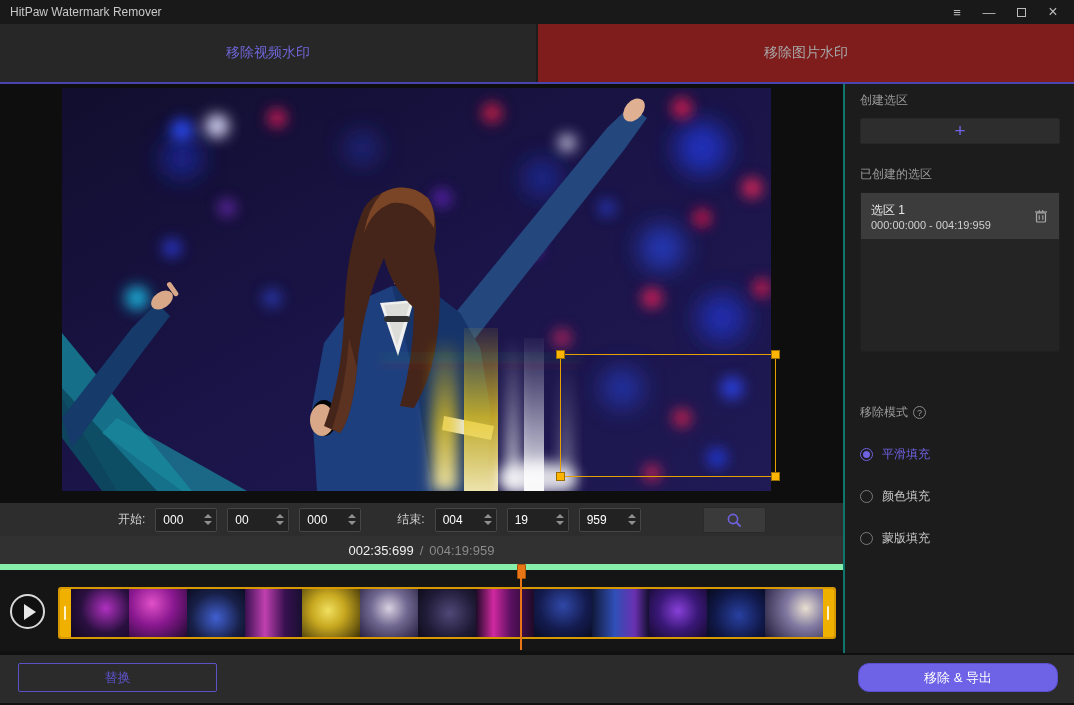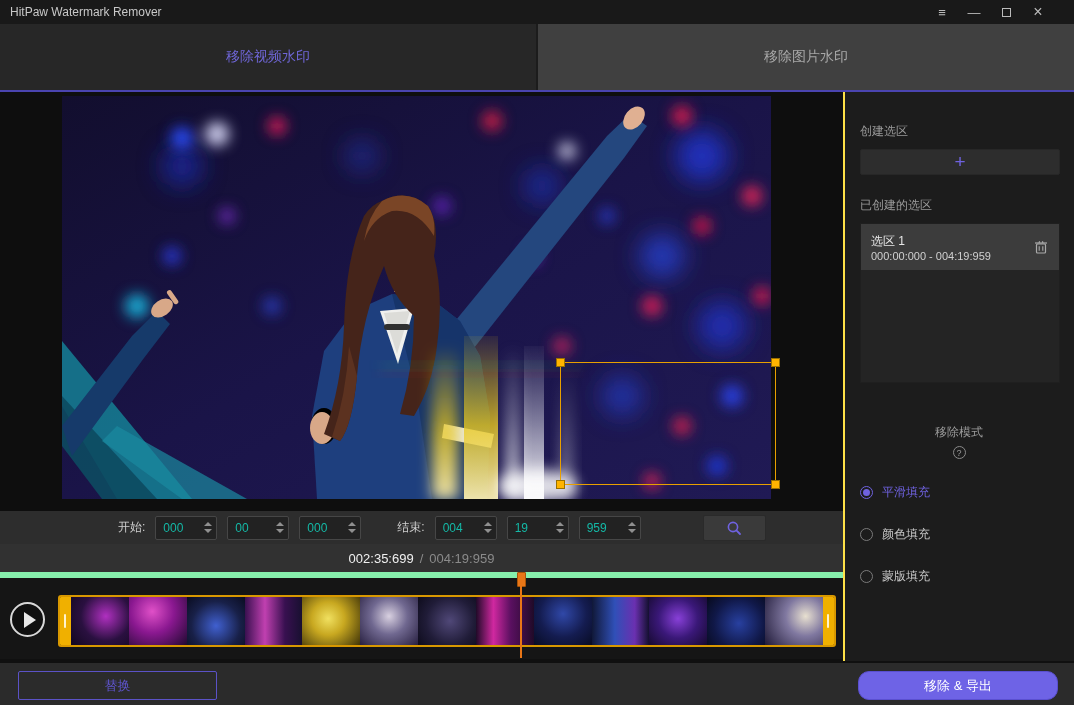--- a/index.html
+++ b/index.html
@@ -1,52 +1,52 @@
 <!DOCTYPE html>
 <html><head>
 <meta charset="utf-8">
 <style>
   * { margin:0; padding:0; box-sizing:border-box; }
   html,body { width:1074px; height:705px; overflow:hidden; background:#000; }
   body { font-family:"Liberation Sans","DejaVu Sans",sans-serif; color:#ddd; }
   #app { position:relative; width:1074px; height:705px; background:#101010; }
 
   
-  .titlebar { height:24px; background:#191919; display:flex; align-items:center; justify-content:space-between; padding:0 23px 0 10px; }
+  .titlebar { height:24px; background:#191919; display:flex; align-items:center; justify-content:space-between; padding:0 8px 0 10px; }
   .titlebar .title { font-size:12px; color:#c8c8c8; }
   .win-controls { display:flex; align-items:center; gap:6px; }
   .win-btn { width:26px; height:18px; display:flex; align-items:center; justify-content:center; color:#bbb; font-size:13px; cursor:pointer; }
   .win-btn .boxico { width:9px; height:9px; border:1px solid #bbb; display:block; }
 
   
-  .tabbar { height:68px; background:#404040; display:flex; border-bottom:2px solid #4a44b0; }
+  .tabbar { height:60px; background:#7f1d1d; display:flex; border-bottom:2px solid #4a44b0; }
   .tab { flex:1; display:flex; align-items:center; justify-content:center; font-size:14px; cursor:pointer; }
   .tab.active { background:#272727; color:#6f66d8; border-right:2px solid #1c1c1c; }
   .tab.inactive { color:#a8a8a8; }
 
   
   .mainrow { display:flex; height:569px; }
   .leftcol { position:relative; width:843px; background:#101010; }
-  .sidebar { width:231px; background:#1c1c1c; border-left:2px solid #fde047; padding:31px 16px 0 15px; }
+  .sidebar { width:231px; background:#1c1c1c; border-left:2px solid #0f766e; padding:8px 16px 0 15px; }
 
   
   .preview { position:relative; height:419px; background:#0e0e0e; }
   .video-wrap { position:absolute; left:62px; top:4px; width:709px; height:403px; background:#05040d; }
   .video-wrap svg { display:block; width:709px; height:403px; }
   .sel-box { position:absolute; left:498px; top:266px; width:216px; height:123px; border:1px solid #e8a000; }
   .handle { position:absolute; width:9px; height:9px; background:#ffb400; border:1px solid #9a7000; }
   .h-tl { left:-5px; top:-5px; } .h-tr { right:-5px; top:-5px; }
   .h-bl { left:-5px; bottom:-5px; } .h-br { right:-5px; bottom:-5px; }
 
   
   .controls { height:33px; background:#2d2d2d; display:flex; align-items:center; font-size:12px; color:#cfcfcf; }
   .ctl-label { margin-left:118px; }
   .ctl-label.end { margin-left:36px; }
   .spinner { display:flex; align-items:center; justify-content:space-between; width:62px; height:24px; margin-left:10px; background:#222; border:1px solid #464646; border-radius:2px; padding:0 4px 0 7px; }
-  .spinner .val { font-size:12px; color:#14b8a6; }
+  .spinner .val { font-size:12px; color:#ffffff; }
   .spin-arrows { display:flex; flex-direction:column; gap:3px; cursor:pointer; }
   .spin-arrows i { display:block; width:0; height:0; border-left:4px solid transparent; border-right:4px solid transparent; }
   .spin-up { border-bottom:4px solid #909090; }
   .spin-down { border-top:4px solid #909090; }
   .zoom-btn { margin-left:62px; width:63px; height:26px; background:#3a3a3a; border:1px solid #2a2a2a; border-radius:2px; display:flex; align-items:center; justify-content:center; cursor:pointer; }
 
   
   .timerow { height:34px; background:#313131; display:flex; align-items:center; justify-content:center; gap:6px; font-size:13px; border-bottom:6px solid #86efac; }
   .timerow .cur { color:#f0f0f0; }
   .timerow .sep, .timerow .tot { color:#8a8a8a; }
@@ -78,21 +78,21 @@
 
   
   .sb-label { font-size:12px; color:#9a9a9a; display:flex; align-items:center; gap:5px; }
   .add-btn { margin-top:9px; width:200px; height:26px; background:#2d2d2d; border:1px solid #272727; border-radius:2px; display:flex; align-items:center; justify-content:center; color:#6f62e0; font-size:19px; cursor:pointer; }
   .created-label { margin-top:22px; }
   .sel-list { margin-top:9px; width:200px; height:160px; background:#242424; border:1px solid #1f1f1f; }
   .sel-item { height:46px; background:#3c3c3c; display:flex; align-items:center; justify-content:space-between; padding:0 9px 0 10px; cursor:pointer; }
   .sel-item .txt .nm { font-size:12px; color:#e8e8e8; margin-bottom:0; }
   .sel-item .txt .rg { font-size:11px; color:#d0d0d0; }
   .trash { width:18px; height:18px; cursor:pointer; }
-  .mode-label { margin-top:41px;flex-direction:column; }
+  .mode-label { margin-top:52px; }
   .help-ico { width:13px; height:13px; border:1px solid #8a8a8a; border-radius:50%; font-size:9px; color:#9a9a9a; display:inline-flex; align-items:center; justify-content:center; cursor:pointer; }
   .radio-row { display:flex; align-items:center; gap:9px; margin-top:25px; font-size:12px; color:#c8c8c8; cursor:pointer; }
   .radio-row:first-of-type { margin-top:16px; }
   .radio { width:13px; height:13px; border-radius:50%; border:1px solid #7a7a7a; position:relative; background:#1c1c1c; }
   .radio-row.selected .radio { border-color:#6f62e0; }
   .radio-row.selected .radio:after { content:""; position:absolute; left:2px; top:2px; width:7px; height:7px; border-radius:50%; background:#6f62e0; }
   .radio-row.selected .rlabel { color:#6f62e0; }
 
   
   .footer { position:relative; height:50px; background:#2b2b2b; border-top:2px solid #101010; }

